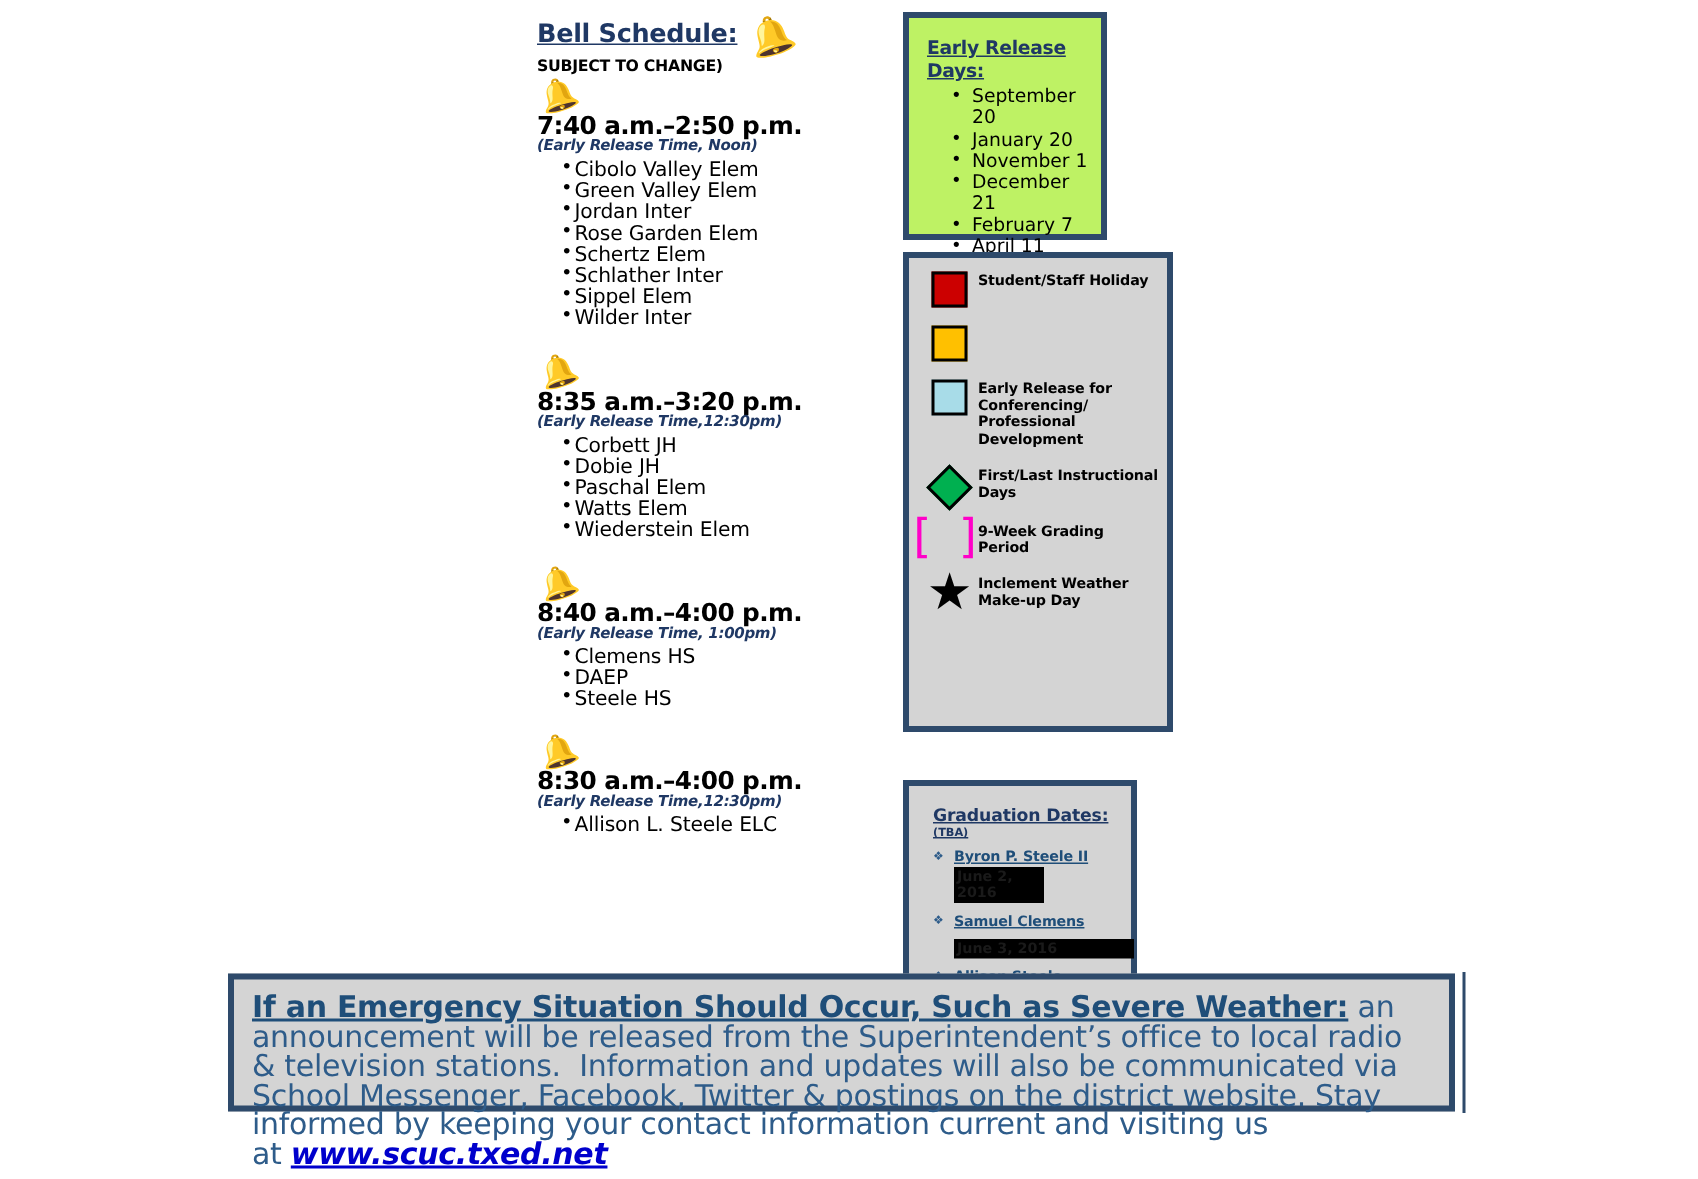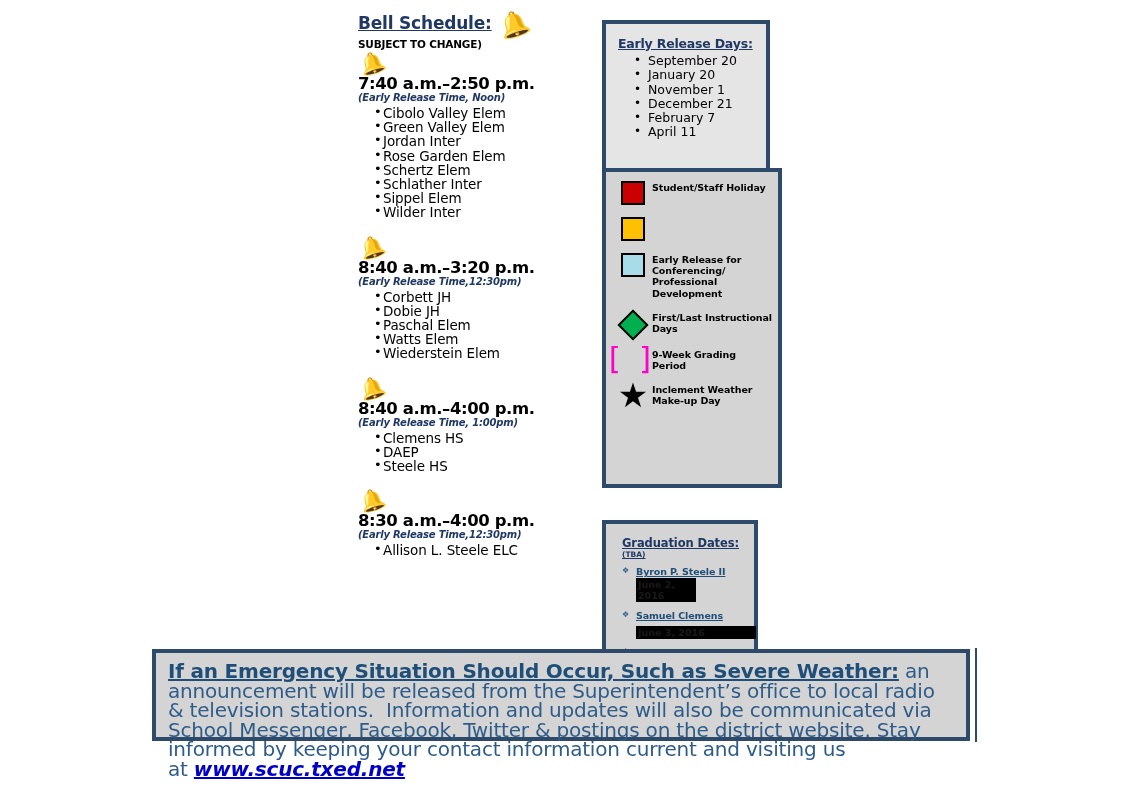--- a/index.html
+++ b/index.html
@@ -95,24 +95,24 @@
 
   
   .panel {
     position: absolute;
     box-sizing: border-box;
     border: 4px solid #2e4a6b;
     background: #d4d4d4;
   }
   #early-release-panel {
     left: 602px;
-    top: 20px;
-    width: 168px;
+    top: 8px;
+    width: 136px;
     height: 152px;
-    background: #e5e5e5;
+    background: #bef264;
     padding: 0;
   }
   .er-inner {
     padding: 12px 8px 4px 12px;
   }
   .er-title {
     font-size: 12.5px;
     font-weight: bold;
     color: #1f3864;
     text-decoration: underline;
@@ -312,21 +312,21 @@
       <li>Rose Garden Elem</li>
       <li>Schertz Elem</li>
       <li>Schlather Inter</li>
       <li>Sippel Elem</li>
       <li>Wilder Inter</li>
     </ul>
   </div>
 
   <div class="bs-group gap">
     <div class="bs-bell-line"><span class="bell-glyph bell-sm">🔔</span></div>
-    <div class="bs-time">8:40 a.m.–3:20 p.m.</div>
+    <div class="bs-time">8:35 a.m.–3:20 p.m.</div>
     <div class="bs-early">(Early Release Time,12:30pm)</div>
     <ul class="bs-list">
       <li>Corbett JH</li>
       <li>Dobie JH</li>
       <li>Paschal Elem</li>
       <li>Watts Elem</li>
       <li>Wiederstein Elem</li>
     </ul>
   </div>
 

